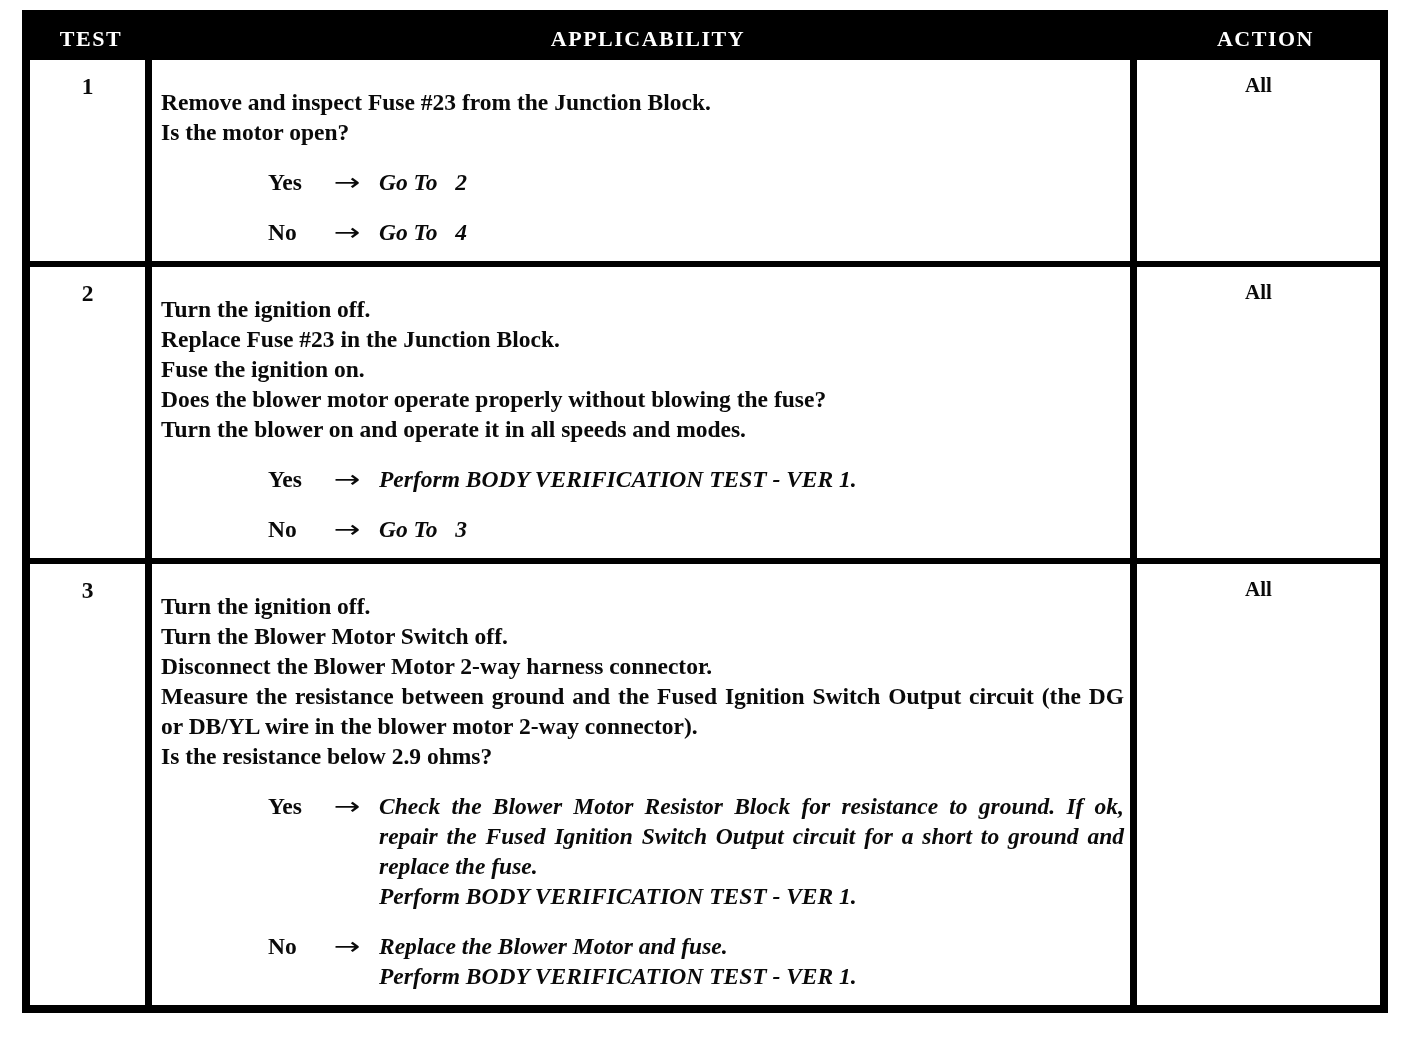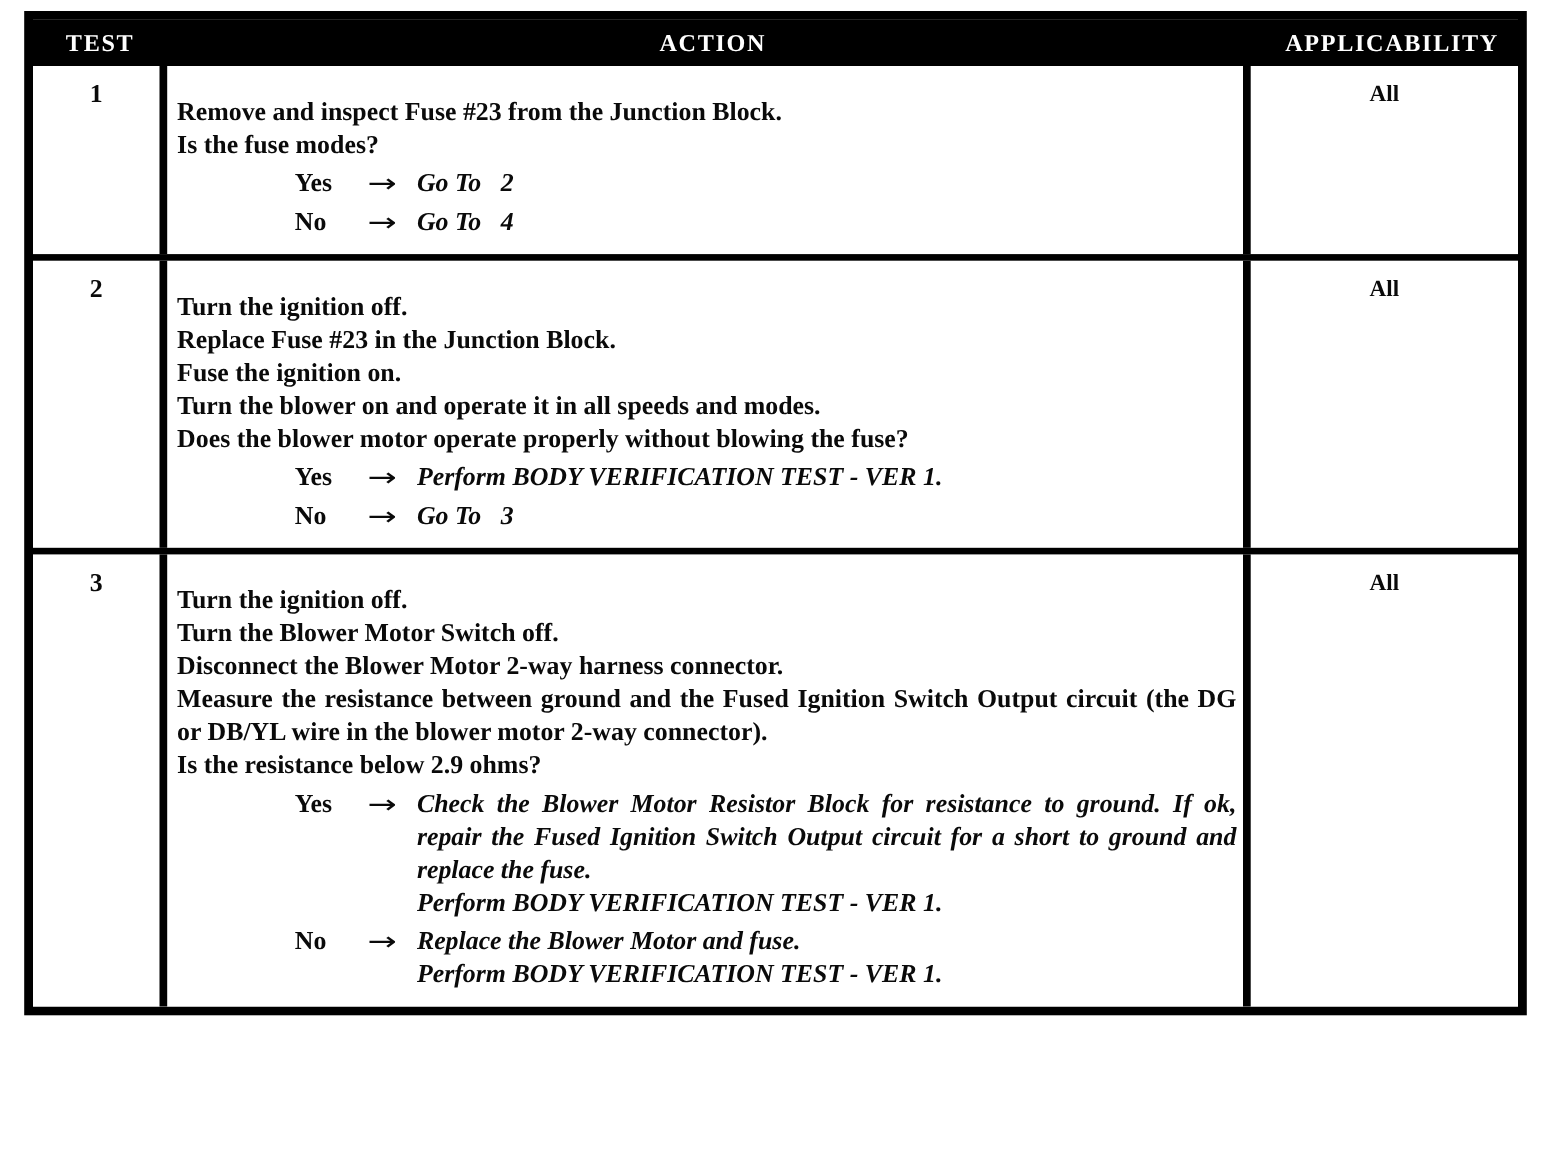--- a/index.html
+++ b/index.html
@@ -59,21 +59,21 @@
     font-size:23.5px;
     line-height:30px;
   }
   .td-appl{
     text-align:center;
     font-size:21px;
     padding-top:13px;
   }
   .step{text-align:justify;}
   .answer{
-    margin-top:5px;
+    margin-top:20px;
     margin-left:107px;
     display:grid;
     grid-template-columns:66px 45px 1fr;
     align-items:start;
   }
   .ans-label{white-space:nowrap;}
   .ans-arrow{
     font-family:"DejaVu Sans","DejaVu Serif",serif;
     font-weight:normal;
     transform:scaleX(1.35);
@@ -82,29 +82,29 @@
   }
   .ans-result .para{text-align:justify;font-style:italic;}
 </style>
 </head>
 <body>
 
 <div class="page">
   <div class="diag-table">
     <div class="thead">
       <div class="th">TEST</div>
+      <div class="th">APPLICABILITY</div>
       <div class="th">ACTION</div>
-      <div class="th">APPLICABILITY</div>
     </div>
     <div id="tbody">
         <div class="trow">
           <div class="td td-test">1</div>
           <div class="td td-action">
             <div class="step">Remove and inspect Fuse #23 from the Junction Block.</div>
-            <div class="step">Is the fuse modes?</div>
+            <div class="step">Is the motor open?</div>
             <div class="answer">
               <span class="ans-label">Yes</span>
               <span class="ans-arrow">→</span>
               <div class="ans-result">
                 <div class="para">Go To&nbsp;&nbsp;&nbsp;2</div>
               </div>
             </div>
             <div class="answer">
               <span class="ans-label">No</span>
               <span class="ans-arrow">→</span>
@@ -114,22 +114,22 @@
             </div>
           </div>
           <div class="td td-appl">All</div>
         </div>
         <div class="trow">
           <div class="td td-test">2</div>
           <div class="td td-action">
             <div class="step">Turn the ignition off.</div>
             <div class="step">Replace Fuse #23 in the Junction Block.</div>
             <div class="step">Fuse the ignition on.</div>
+            <div class="step">Does the blower motor operate properly without blowing the fuse?</div>
             <div class="step">Turn the blower on and operate it in all speeds and modes.</div>
-            <div class="step">Does the blower motor operate properly without blowing the fuse?</div>
             <div class="answer">
               <span class="ans-label">Yes</span>
               <span class="ans-arrow">→</span>
               <div class="ans-result">
                 <div class="para">Perform BODY VERIFICATION TEST - VER 1.</div>
               </div>
             </div>
             <div class="answer">
               <span class="ans-label">No</span>
               <span class="ans-arrow">→</span>

